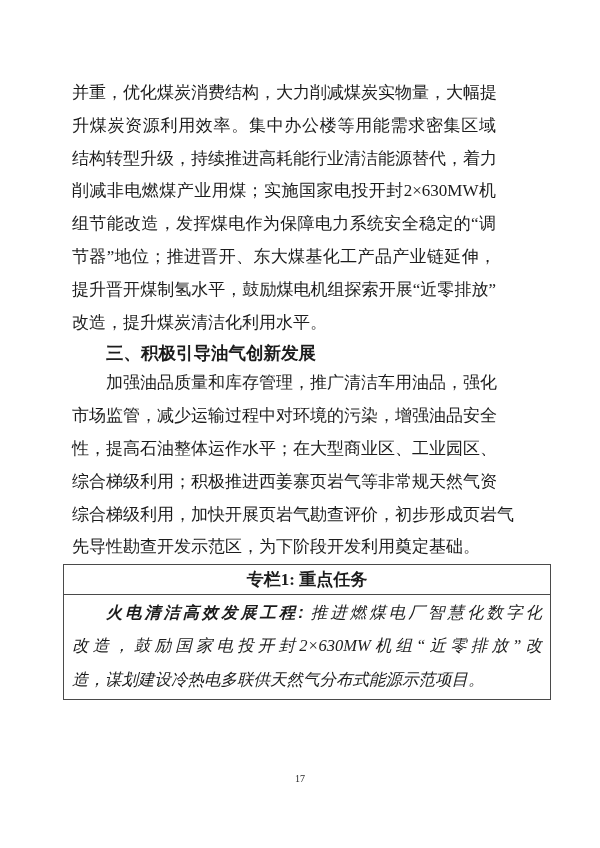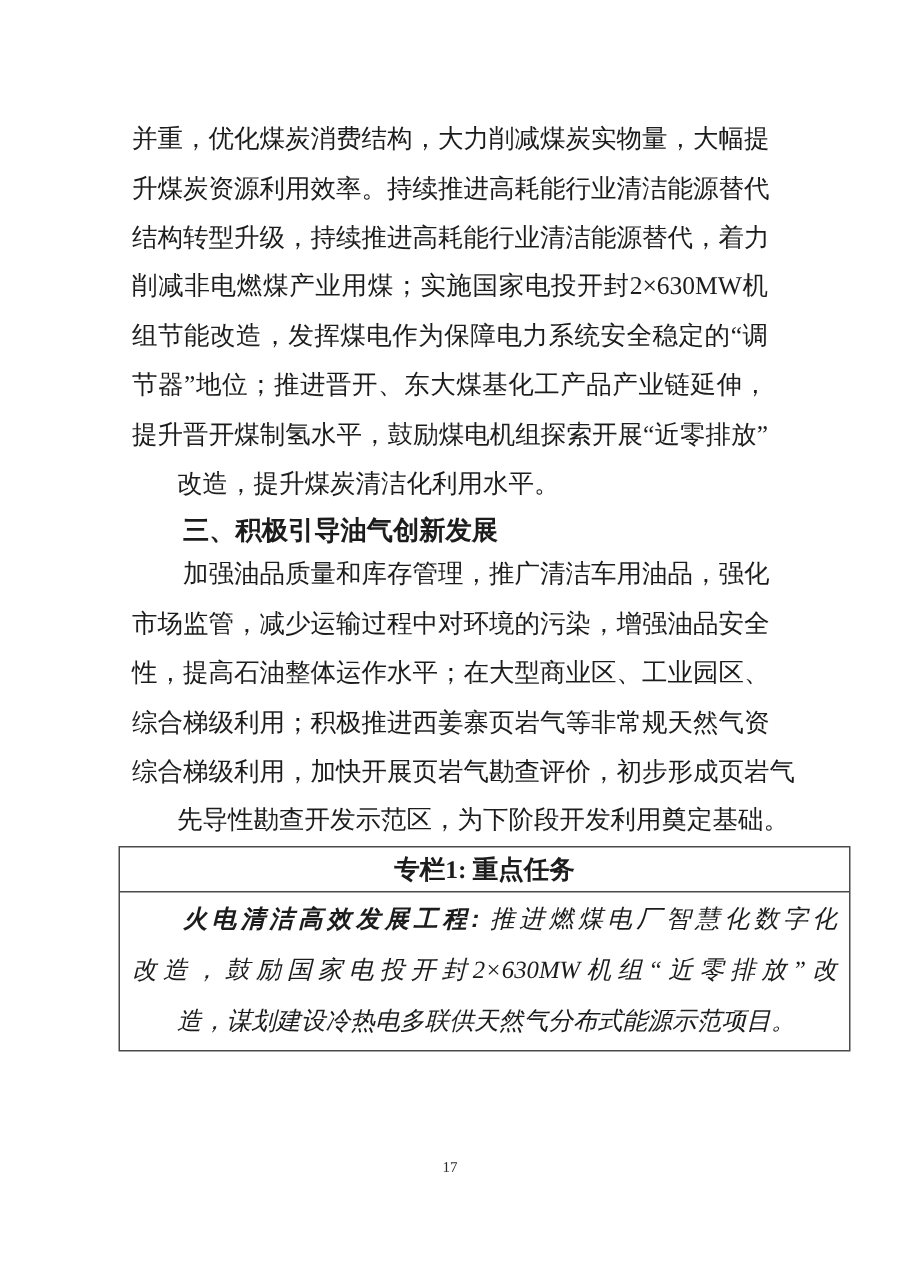--- a/index.html
+++ b/index.html
@@ -6,31 +6,31 @@
   .page{
     position:relative;
     width:600px;height:848px;
     background:#ffffff;
     font-family:"Liberation Serif","DejaVu Serif",serif;
     color:#1c1c1c;
     overflow:hidden;
   }
   .content{
     position:absolute;
-    left:88px;top:77px;width:424px;
+    left:72px;top:77px;width:424px;
   }
   .pline{
     line-height:32.8px;
     font-size:17px;
     text-align:justify;
     text-align-last:justify;
     text-justify:inter-ideograph;
     white-space:nowrap;
   }
-  .pline.last{ text-align-last:left;margin-left:30px; }
+  .pline.last{ text-align-last:left; }
   .pline.indent{ text-indent:34px; }
   .heading{
     line-height:28px;
     font-size:17.5px;
     font-weight:700;
     text-indent:34px;
     white-space:nowrap;
   }
   .panel{
     box-sizing:border-box;
@@ -70,21 +70,21 @@
 </style>
 </head>
 <body>
 
 <div class="page">
   <div class="content">
 
     <div class="para">
 
     <div class="pline">并重，优化煤炭消费结构，大力削减煤炭实物量，大幅提</div>
-        <div class="pline">升煤炭资源利用效率。持续推进高耗能行业清洁能源替代</div>
+        <div class="pline">升煤炭资源利用效率。集中办公楼等用能需求密集区域</div>
         <div class="pline">结构转型升级，持续推进高耗能行业清洁能源替代，着力</div>
         <div class="pline">削减非电燃煤产业用煤；实施国家电投开封2×630MW机</div>
         <div class="pline">组节能改造，发挥煤电作为保障电力系统安全稳定的“调</div>
         <div class="pline">节器”地位；推进晋开、东大煤基化工产品产业链延伸，</div>
         <div class="pline">提升晋开煤制氢水平，鼓励煤电机组探索开展“近零排放”</div>
         <div class="pline last">改造，提升煤炭清洁化利用水平。</div>
       </div>
 
     <div class="heading">三、积极引导油气创新发展</div>
 

